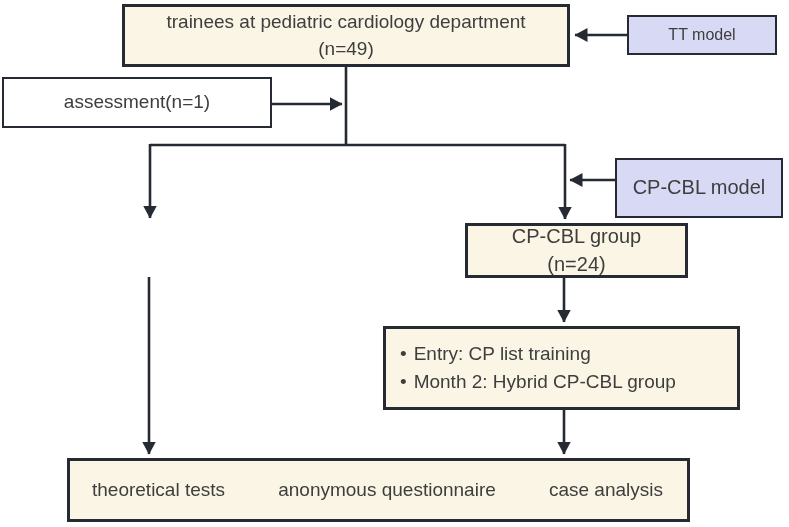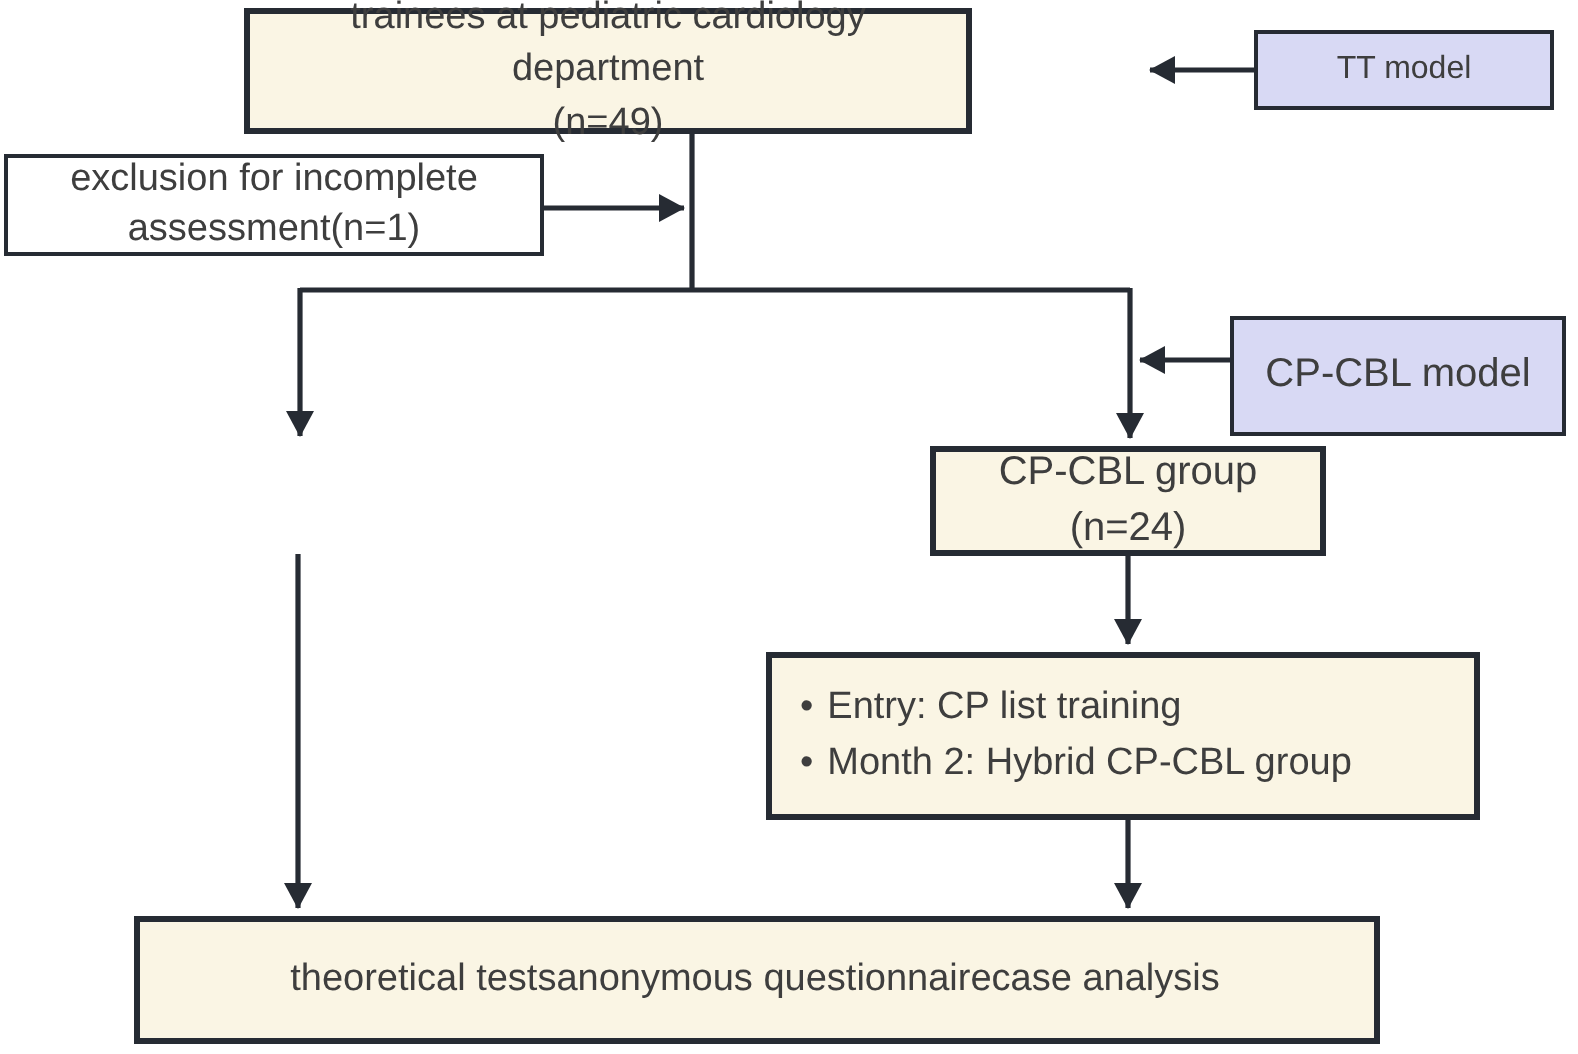--- a/index.html
+++ b/index.html
@@ -11,37 +11,37 @@
   .node{
     position:absolute;box-sizing:border-box;display:flex;flex-direction:column;
     align-items:center;justify-content:center;text-align:center;
     border:3px solid #262b33;background:#faf5e4;line-height:1.38;
   }
   .node .ln{display:block;}
   .fill-cream{background:#faf5e4;}
   .fill-lavender{background:#d8d9f4;border-width:2.5px;}
   .fill-white{background:#ffffff;border-width:2.5px;}
 
-  .n-trainees{left:122px;top:4px;width:364px;height:63px;font-size:19px;}
+  .n-trainees{left:122px;top:4px;width:448px;height:63px;font-size:19px;}
   .n-tt-model{left:627px;top:15px;width:150px;height:40px;font-size:16px;}
   .n-exclusion{left:2px;top:77px;width:270px;height:51px;font-size:19px;line-height:1.28;}
   .n-cpcbl-model{left:615px;top:158px;width:168px;height:60px;font-size:20px;}
   .n-tt-group{left:55px;top:222px;width:187px;height:55px;font-size:20px;}
-  .n-cpcbl-group{left:465px;top:223px;width:198px;height:55px;font-size:20px;}
+  .n-cpcbl-group{left:465px;top:223px;width:223px;height:55px;font-size:20px;}
 
   .n-intervention{
     left:383px;top:326px;width:357px;height:84px;font-size:19px;
     align-items:flex-start;justify-content:center;text-align:right;padding:4px 6px 4px 14px;
   }
   .bullet-row{display:block;white-space:nowrap;line-height:28px;}
   .bullet-dot{display:inline-block;margin-right:7px;}
 
   .n-outcomes{
     left:67px;top:458px;width:623px;height:64px;font-size:19px;
-    flex-direction:row;padding:0 24px 0 22px;
+    flex-direction:row;justify-content:space-between;padding:0 24px 0 22px;
   }
   .n-outcomes .outcome{white-space:nowrap;}
 </style>
 </head>
 <body>
 
 <div class="canvas">
 
   <svg class="connectors" viewBox="0 0 789 527" xmlns="http://www.w3.org/2000/svg">
     <defs>
@@ -66,21 +66,20 @@
   <div class="node fill-cream n-trainees">
     <span class="ln">trainees at pediatric cardiology department</span>
     <span class="ln">(n=49)</span>
   </div>
 
   <div class="node fill-lavender n-tt-model">
     <span class="ln">TT model</span>
   </div>
 
   <div class="node fill-white n-exclusion">
-    <span class="ln">exclusion for incomplete</span>
     <span class="ln">assessment(n=1)</span>
   </div>
 
   <div class="node fill-lavender n-cpcbl-model">
     <span class="ln">CP-CBL model</span>
   </div>
 
 
   <div class="node fill-cream n-cpcbl-group">
     <span class="ln">CP-CBL group</span>

